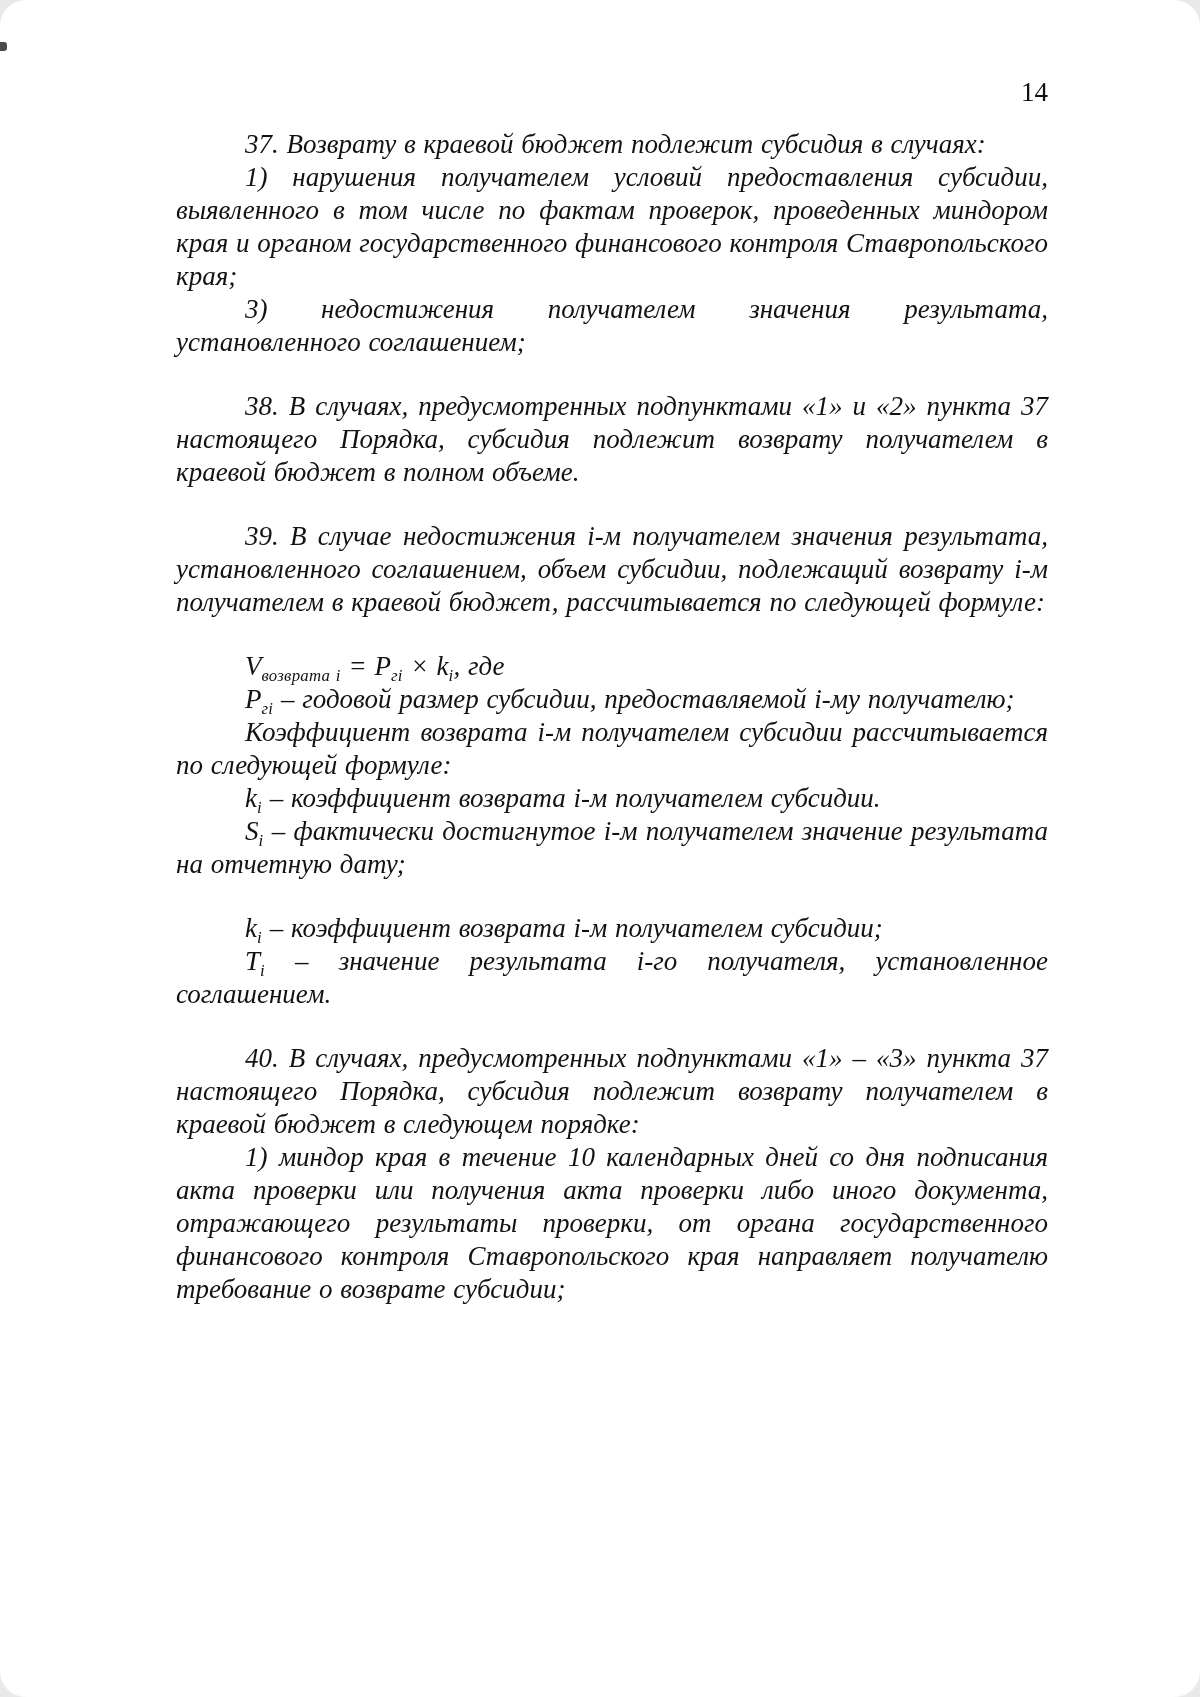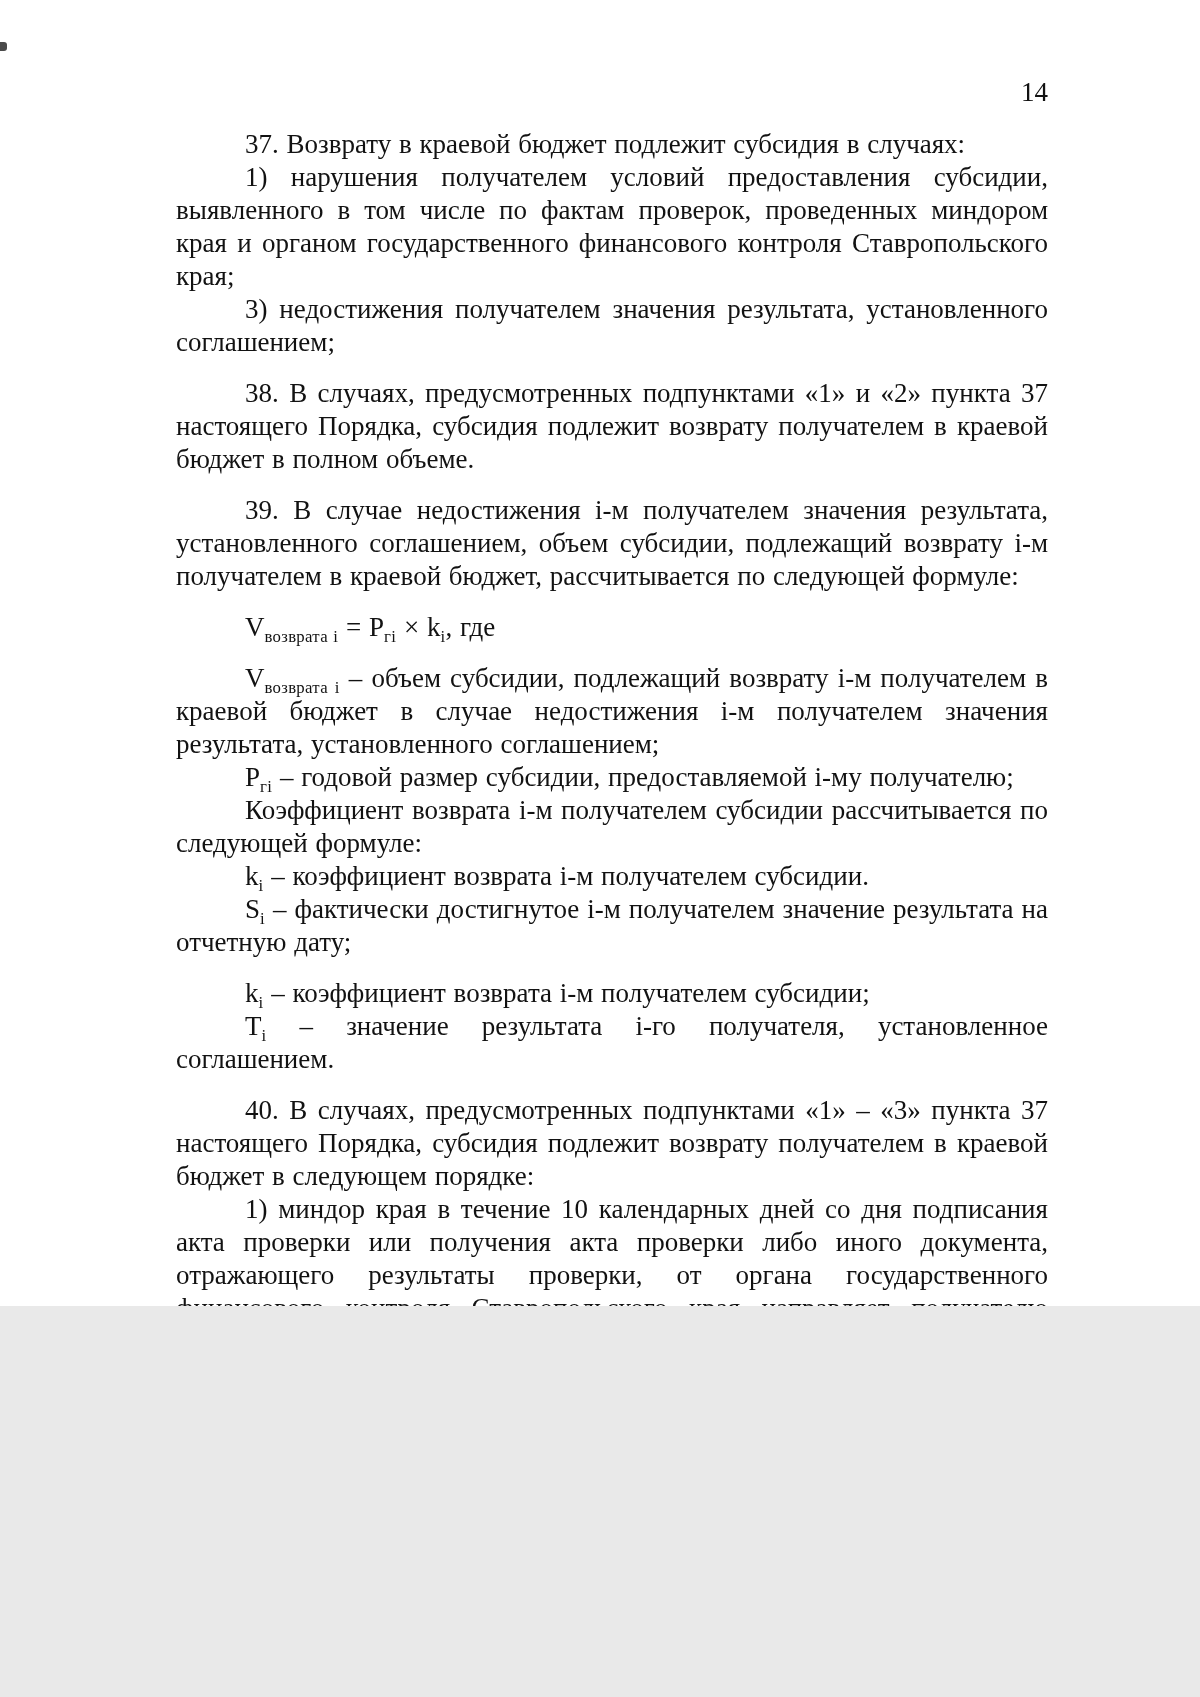--- a/index.html
+++ b/index.html
@@ -1,26 +1,27 @@
 <!DOCTYPE html>
 <html lang="ru"><head>
 <meta charset="utf-8">
 <title>Document page</title>
 <style>
   * { margin: 0; padding: 0; box-sizing: border-box; }
   html, body { background: #e9e9e9; }
   .page {
     position: relative;
     width: 1200px;
-    height: 1306px;
+    height: 1697px;
     margin: 0 auto;
     background: #ffffff;
     font-family: "Liberation Serif", "DejaVu Serif", serif;
     color: #121212;
     overflow: hidden;
+    border-radius: 26px;
   }
   .scan-artifact {
     position: absolute;
     left: 0px;
     top: 42px;
     width: 7px;
     height: 9px;
     background: #4a4a4a;
     border-radius: 0 3px 3px 0;
   }
@@ -37,23 +38,24 @@
     left: 176px;
     width: 872px;
     font-size: 27px;
     line-height: 33px;
   }
   .para {
     text-align: justify;
     text-align-last: left;
     -moz-text-align-last: left;
     word-spacing: 1px;
+    font-style: italic;
   }
   .para.indent { text-indent: 69px; }
-  .para.gap { margin-top: 18px; }
+  .para.gap { margin-top: 31px; }
   .para.formula {
     text-align: left;
     text-indent: 69px;
   }
   sub {
     font-size: 0.62em;
     line-height: 0;
     letter-spacing: 0.3px;
   }
 </style>
@@ -63,21 +65,20 @@
 <div class="page">
   <div class="scan-artifact"></div>
   <div class="page-number">14</div>
   <main class="page-body">
       <p class="para indent"><span>37. Возврату в краевой бюджет подлежит субсидия в случаях:</span></p>
       <p class="para indent"><span>1) нарушения получателем условий предоставления субсидии, выявленного в том числе по фактам проверок, проведенных миндором края и органом государственного финансового контроля Ставропольского края;</span></p>
       <p class="para indent"><span>3) недостижения получателем значения результата, установленного соглашением;</span></p>
       <p class="para indent gap"><span>38. В случаях, предусмотренных подпунктами «1» и «2» пункта 37 настоящего Порядка, субсидия подлежит возврату получателем в краевой бюджет в полном объеме.</span></p>
       <p class="para indent gap"><span>39. В случае недостижения i-м получателем значения результата, установленного соглашением, объем субсидии, подлежащий возврату i-м получателем в краевой бюджет, рассчитывается по следующей формуле:</span></p>
       <p class="para formula gap"><span>V</span><sub>возврата i</sub><span> = P</span><sub>гi</sub><span> × k</span><sub>i</sub><span>, где</span></p>
-      <p class="para indent gap"><span>V</span><sub>возврата i</sub><span> – объем субсидии, подлежащий возврату i-м получателем в краевой бюджет в случае недостижения i-м получателем значения результата, установленного соглашением;</span></p>
       <p class="para indent"><span>P</span><sub>гi</sub><span> – годовой размер субсидии, предоставляемой i-му получателю;</span></p>
       <p class="para indent"><span>Коэффициент возврата i-м получателем субсидии рассчитывается по следующей формуле:</span></p>
       <p class="para indent"><span>k</span><sub>i</sub><span> – коэффициент возврата i-м получателем субсидии.</span></p>
       <p class="para indent"><span>S</span><sub>i</sub><span> – фактически достигнутое i-м получателем значение результата на отчетную дату;</span></p>
       <p class="para indent gap"><span>k</span><sub>i</sub><span> – коэффициент возврата i-м получателем субсидии;</span></p>
       <p class="para indent"><span>T</span><sub>i</sub><span> – значение результата i-го получателя, установленное соглашением.</span></p>
       <p class="para indent gap"><span>40. В случаях, предусмотренных подпунктами «1» – «3» пункта 37 настоящего Порядка, субсидия подлежит возврату получателем в краевой бюджет в следующем порядке:</span></p>
       <p class="para indent"><span>1) миндор края в течение 10 календарных дней со дня подписания акта проверки или получения акта проверки либо иного документа, отражающего результаты проверки, от органа государственного финансового контроля Ставропольского края направляет получателю требование о возврате субсидии;</span></p>
     </main>
 </div>

